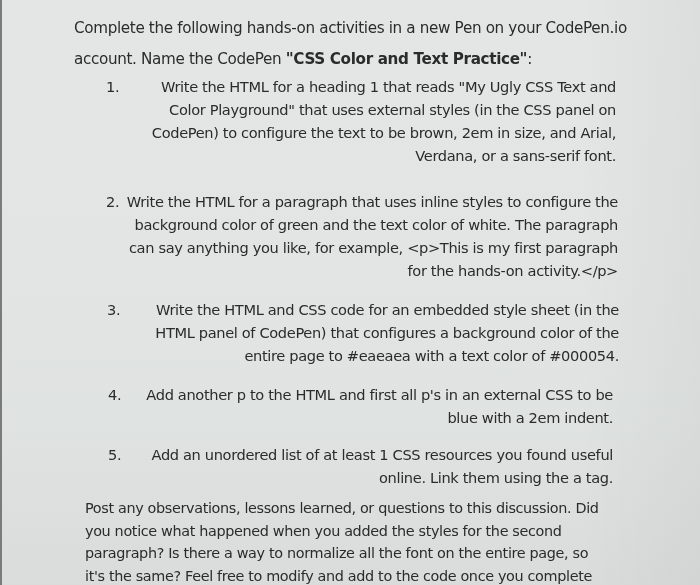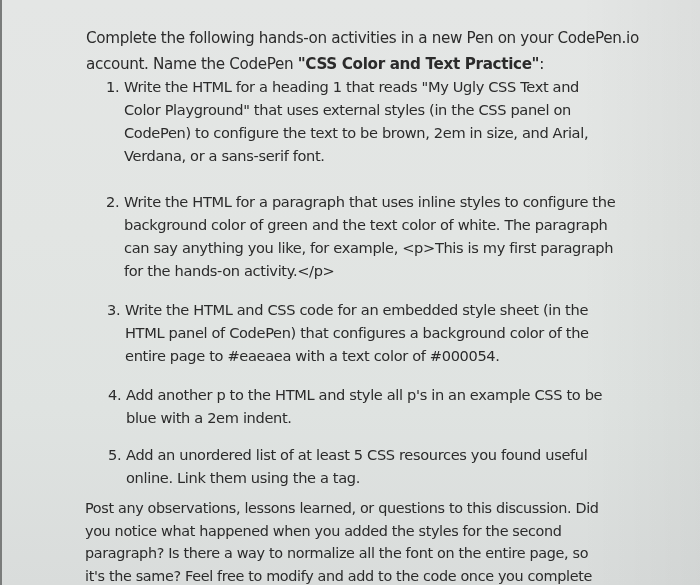--- a/index.html
+++ b/index.html
@@ -34,42 +34,43 @@
       left: 0; top: 0;
       width: 700px;
       height: 585px;
     }
     .intro {
       position: absolute;
       left: 74px;
       top: 13px;
       width: 560px;
       font-size: 15.2px;
-      line-height: 26px;
+      line-height: 31px;
       letter-spacing: -0.35px;
-      margin: 12px;
+      margin: 0;
     }
     .intro b {
       font-weight: bold;
     }
     .item {
       position: absolute;
       font-size: 14.6px;
       line-height: 23px;
       letter-spacing: -0.35px;
       margin: 0;
     }
     .item .num {
       position: absolute;
       left: 0;
       top: 0;
     }
     .item .body {
       display: block;
       padding-left: 18px;
+      text-align: right;
     }
     .closing {
       position: absolute;
       left: 85px;
       top: 497px;
       width: 525px;
       font-size: 14.4px;
       line-height: 22.5px;
       letter-spacing: -0.35px;
       margin: 0;
@@ -95,23 +96,23 @@
     <span class="body">Write the HTML for a paragraph that uses inline styles to configure the background color of green and the text color of white. The paragraph can say anything you like, for example, &lt;p&gt;This is my first paragraph for the hands-on activity.&lt;/p&gt;</span>
   </div>
 
   <div class="item" style="left:107px; top:298px; width:512px;">
     <span class="num">3.</span>
     <span class="body">Write the HTML and CSS code for an embedded style sheet (in the HTML panel of CodePen) that configures a background color of the entire page to #eaeaea with a text color of #000054.</span>
   </div>
 
   <div class="item" style="left:108px; top:383px; width:505px;">
     <span class="num">4.</span>
-    <span class="body">Add another p to the HTML  and style all p's in an example CSS to be blue with a 2em indent.</span>
+    <span class="body">Add another p to the HTML  and first all p's in an external CSS to be blue with a 2em indent.</span>
   </div>
 
   <div class="item" style="left:108px; top:443px; width:505px;">
     <span class="num">5.</span>
-    <span class="body">Add an unordered list of at least 5 CSS resources you found useful online. Link them using the a tag.</span>
+    <span class="body">Add an unordered list of at least 1 CSS resources you found useful online. Link them using the a tag.</span>
   </div>
 
   <p class="closing">Post any observations, lessons learned, or questions to this discussion. Did you notice what happened when you added the styles for the second paragraph? Is there a way to normalize all the font on the entire page, so it's the same? Feel free to modify and add to the code once you complete the challenges above.</p>
 
 </div>
 
 </body></html>

